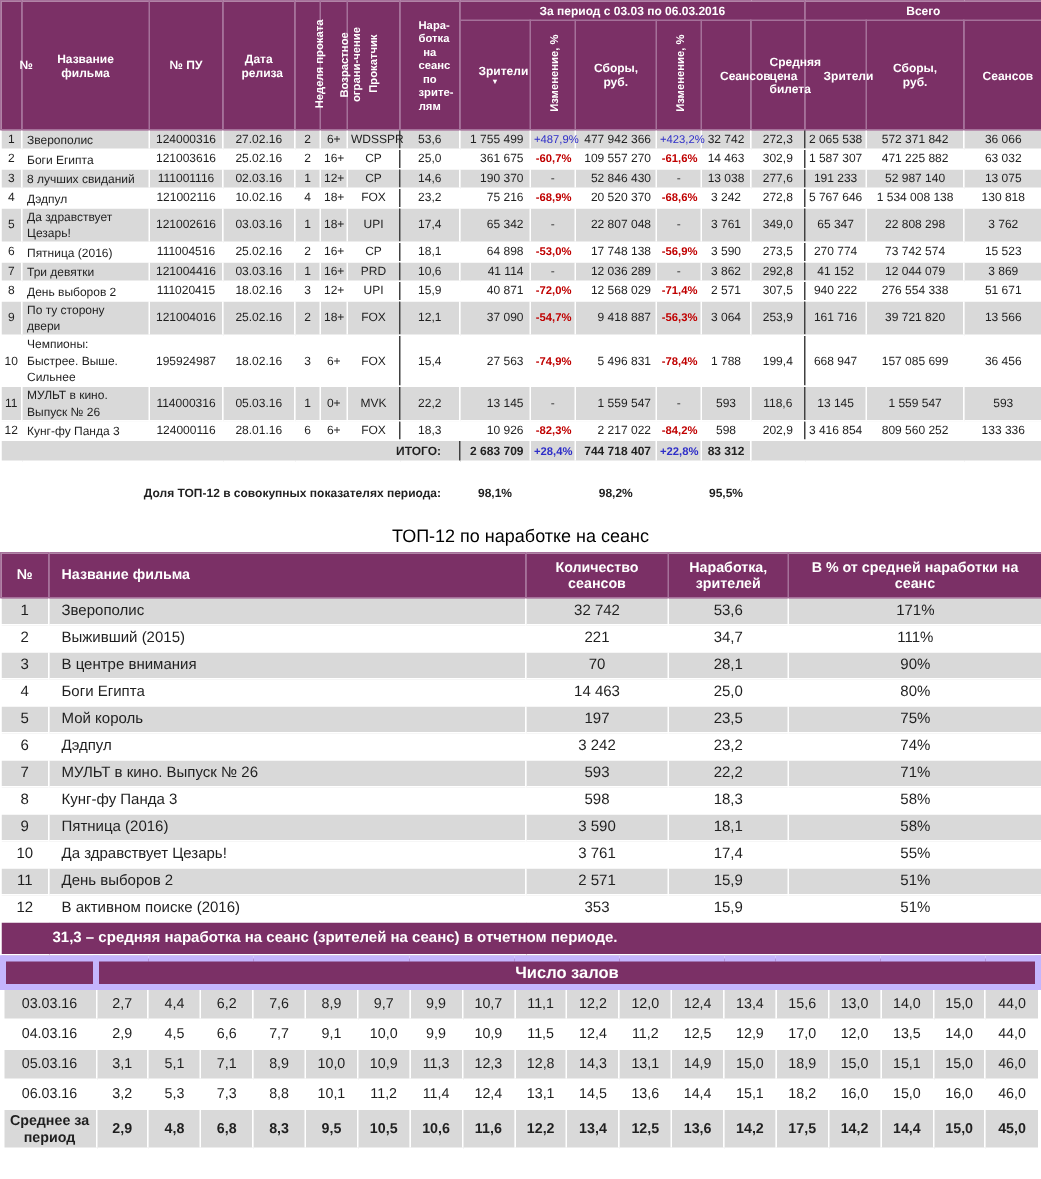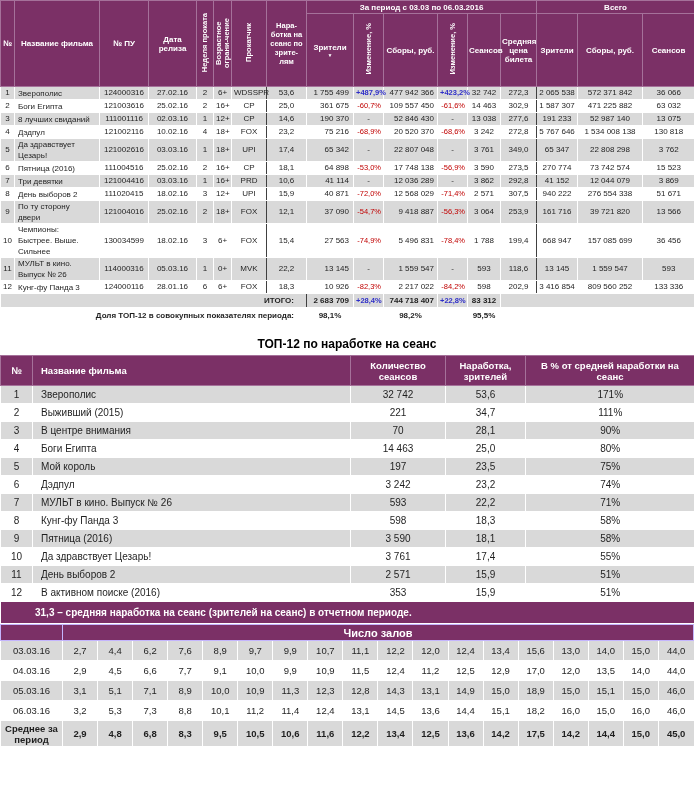--- a/index.html
+++ b/index.html
@@ -5,55 +5,55 @@
   html,body{margin:0;padding:0;background:#fff;}
   body{width:694px;font-family:"Liberation Sans",sans-serif;color:#1f1f1f;}
   .page{width:694px;}
   table{border-collapse:collapse;table-layout:fixed;width:694px;}
   .a-c{text-align:center}.a-r{text-align:right}.a-l{text-align:left}
   .b{font-weight:bold}
   .pr3{padding-right:3px!important}.pr4{padding-right:4px!important}.pr10{padding-right:12px!important}
 
   
   .t1{font-size:8px;}
-  .t1 thead th{background:#7b3066;color:#fff;font-weight:bold;border:1px solid #a5719a;padding:0 1px;vertical-align:middle;text-align:center;font-size:8px;line-height:9px;}
+  .t1 thead th{background:#7b3066;color:#fff;font-weight:bold;border:1px solid #a5719a;padding:0 12px;vertical-align:middle;text-align:center;font-size:8px;line-height:9px;}
   .t1 thead .band{height:13px;font-size:8.5px;}
   .t1 thead .h2{height:72px;}
   .t1 thead th.vt span{writing-mode:vertical-rl;transform:rotate(180deg);display:inline-block;font-size:7.5px;line-height:8px;max-height:70px;}
   .t1 thead th.small{font-size:7.5px;}
   .sort{display:block;font-size:5px;line-height:6px;color:#fff;}
   .t1 td{padding:0 2px;line-height:12px;vertical-align:middle;border-left:1px solid #fff;border-bottom:1px solid #fff;}
   .t1 tr.odd td{background:#d9d9d9;}
   .t1 tr.even td{background:#ffffff;}
   .t1 .col-title{white-space:pre-line;line-height:11px;padding-left:3px;}
-  .pos{color:#2e2ec8;font-weight:bold;font-size:7.5px;}
-  .neg{color:#c00000;font-weight:normal;font-size:7.5px;}
+  .pos{color:#2e2ec8;font-weight:normal;font-size:7.5px;}
+  .neg{color:#c00000;font-weight:bold;font-size:7.5px;}
   .dash{color:#333;}
   .dkl{border-left:1px solid #404040!important;}
   .dkr{border-right:1px solid #404040!important;}
   .t1 tr.totals td{background:#d9d9d9;font-weight:bold;height:13px;}
-  .t1 tr.share td{background:#fff;font-weight:bold;height:17px;vertical-align:top;padding-top:2px;}
+  .t1 tr.share td{background:#fff;font-weight:bold;height:17px;vertical-align:top;padding-top:15px;}
 
   
-  .title{font-weight:bold;text-align:center;color:#000;}
+  .title{font-weight:normal;text-align:center;color:#000;}
   .title-top12{font-size:12px;margin:9px 0 4px;}
   .title-halls{font-size:11px;margin:17px 0 4px;}
 
   
   .t2{font-size:10px;}
   .t2 thead th{background:#7b3066;color:#fff;font-weight:bold;border:1px solid #a5719a;font-size:9.5px;line-height:11px;height:27px;padding:1px 2px;text-align:center;vertical-align:middle;}
   .t2 thead th.hl{text-align:left;padding-left:8px;}
   .t2 td{height:17px;line-height:16px;padding:0 2px;border-left:1px solid #fff;border-bottom:1px solid #fff;text-align:center;vertical-align:middle;}
   .t2 td.name{text-align:left;padding-left:8px;}
   .t2 tr.odd td{background:#d9d9d9;}
   .t2 tfoot td{background:#7b3066;color:#fff;font-weight:bold;text-align:left;padding:2px 4px 2px 34px;font-size:10px;line-height:13px;}
 
   
   .t3{font-size:9.5px;}
-  .t3 thead th{background:#7b3066;color:#fff;font-weight:bold;border:1px solid #c4b5fd;height:15px;text-align:center;vertical-align:middle;padding:0;font-size:9.5px;}
+  .t3 thead th{background:#7b3066;color:#fff;font-weight:bold;border:4px solid #c4b5fd;height:15px;text-align:center;vertical-align:middle;padding:0;font-size:9.5px;}
   .t3 thead th.grp{font-size:11px;}
   .t3 td{height:19px;text-align:center;vertical-align:middle;border-left:1px solid #fff;border-bottom:1px solid #fff;padding:0 1px;}
   .t3 tr.odd td{background:#d9d9d9;}
   .t3 tr.avg td{background:#d9d9d9;font-weight:bold;line-height:11px;height:25px;}
   .t3 td.date{font-size:9.5px;}
 </style>
 </head>
 <body>
 
 <div class="page">
@@ -130,21 +130,21 @@
           <td class="a-c">2</td>
           <td class="a-l col-title">Боги Египта</td>
           <td class="a-c">121003616</td>
           <td class="a-c">25.02.16</td>
           <td class="a-c">2</td>
           <td class="a-c">16+</td>
           <td class="a-c">CP</td>
           <td class="a-c dkl">25,0</td>
           <td class="a-r pr4">361 675</td>
           <td class="a-r neg">-60,7%</td>
-          <td class="a-r pr3">109 557 450</td>
+          <td class="a-r pr3">109 557 270</td>
           <td class="a-r neg">-61,6%</td>
           <td class="a-c">14 463</td>
           <td class="a-c">302,9</td>
           <td class="a-c dkl">1 587 307</td>
           <td class="a-c">471 225 882</td>
           <td class="a-c">63 032</td>
         </tr>
         <tr class="odd">
           <td class="a-c">3</td>
           <td class="a-l col-title">8 лучших свиданий</td>
@@ -278,21 +278,21 @@
           <td class="a-c">253,9</td>
           <td class="a-c dkl">161 716</td>
           <td class="a-c">39 721 820</td>
           <td class="a-c">13 566</td>
         </tr>
         <tr class="even">
           <td class="a-c">10</td>
           <td class="a-l col-title">Чемпионы:
 Быстрее. Выше.
 Сильнее</td>
-          <td class="a-c">130034599</td>
+          <td class="a-c">195924987</td>
           <td class="a-c">18.02.16</td>
           <td class="a-c">3</td>
           <td class="a-c">6+</td>
           <td class="a-c">FOX</td>
           <td class="a-c dkl">15,4</td>
           <td class="a-r pr4">27 563</td>
           <td class="a-r neg">-74,9%</td>
           <td class="a-r pr3">5 496 831</td>
           <td class="a-r neg">-78,4%</td>
           <td class="a-c">1 788</td>

